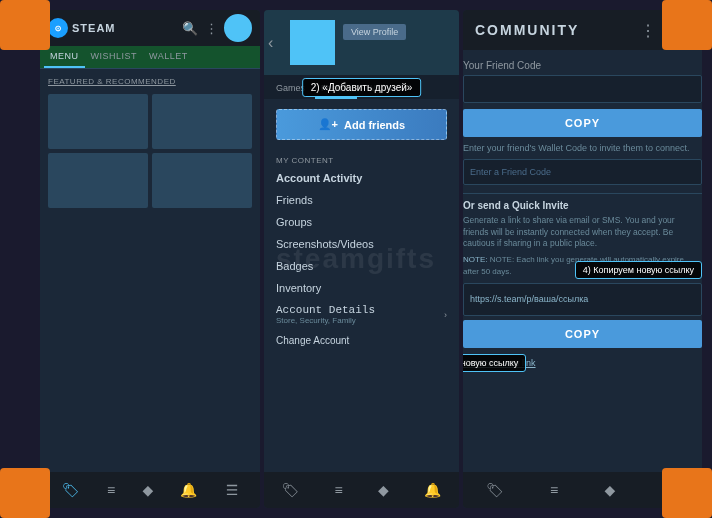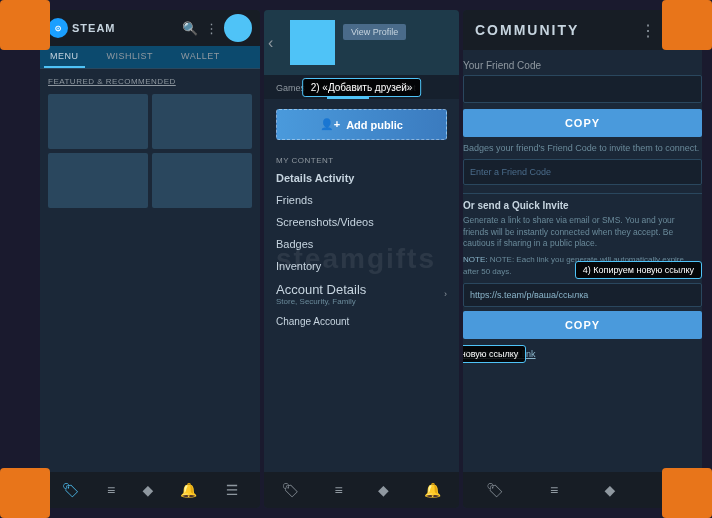--- a/index.html
+++ b/index.html
@@ -114,23 +114,23 @@
 
     .avatar-circle {
       width: 28px;
       height: 28px;
       background: #4fc3f7;
       border-radius: 50%;
       border: 2px solid #4fc3f7;
     }
 
     .nav-tabs {
-      background: #0c4a6e;
-      display: flex;
-      gap: 16px;
+      background: #14532d;
+      display: flex;
+      gap: 0;
       padding: 0 4px;
       border-bottom: 1px solid #2a475e;
     }
 
     .nav-tab {
       color: #8f98a0;
       font-size: 9px;
       padding: 5px 6px;
       cursor: pointer;
       text-transform: uppercase;
@@ -260,21 +260,21 @@
       border-radius: 3px;
       white-space: nowrap;
       border: 1px solid #4fc3f7;
       z-index: 20;
     }
 
     .profile-tabs {
       display: flex;
       background: #16202d;
       padding: 4px 6px 0;
-      gap: 16px;
+      gap: 4px;
     }
 
     .profile-tab {
       color: #8f98a0;
       font-size: 9px;
       padding: 4px 6px;
       cursor: pointer;
     }
 
     .profile-tab.active {
@@ -497,21 +497,21 @@
       align-items: center;
       gap: 6px;
       margin-top: 4px;
       position: relative;
     }
 
     .link-input {
       background: #16202d;
       border: 1px solid #2a475e;
       flex: 1;
-      height: 24px;
+      height: 33px;
       border-radius: 2px;
       font-size: 9px;
       color: #8ab4c9;
       padding: 0 6px;
       display: flex;
       align-items: center;
     }
 
     .tooltip-4 {
       position: absolute;
@@ -638,36 +638,37 @@
     <div class="add-friends-tooltip">2) «Добавить друзей»</div>
 
     <div class="profile-tabs">
       <div class="profile-tab">Games</div>
       <div class="profile-tab active">Friends</div>
       <div class="profile-tab">Wallet</div>
     </div>
 
     <button class="add-friends-btn">
       <span>👤+</span>
-      <span>Add public</span>
+      <span>Add friends</span>
     </button>
 
     <div class="my-content-label">MY CONTENT</div>
 
     <ul class="content-list">
-      <li class="content-item bold">Details Activity</li>
+      <li class="content-item bold">Account Activity</li>
       <li class="content-item">Friends</li>
+      <li class="content-item">Groups</li>
       <li class="content-item">Screenshots/Videos</li>
       <li class="content-item">Badges</li>
       <li class="content-item">Inventory</li>
     </ul>
 
     <div class="account-item">
       <div>
-        <div style="font-size:13px;color:#c6d4df;">Account Details</div>
+        <div style="font-size:11px;color:#c6d4df;font-family:Liberation Mono, monospace;">Account Details</div>
         <div class="account-sub">Store, Security, Family</div>
       </div>
       <span style="color:#8f98a0;">›</span>
     </div>
 
     <div class="account-item">
       <span style="font-size:10px;color:#c6d4df;">Change Account</span>
     </div>
 
     <div class="middle-bottom-nav">
@@ -685,21 +686,21 @@
         <span class="community-menu-icon">⋮</span>
         <div class="community-avatar"></div>
       </div>
     </div>
 
     <div class="friend-code-section">
       <div class="section-label">Your Friend Code</div>
       <div class="friend-code-input"></div>
       <div class="copy-btn">COPY</div>
 
-      <div class="helper-text" style="margin-top:6px;">Badges your friend's Friend Code to invite them to connect.</div>
+      <div class="helper-text" style="margin-top:6px;">Enter your friend's Wallet Code to invite them to connect.</div>
 
       <div class="enter-code-input" style="display:flex;align-items:center;padding:0 6px;">
         <span style="color:#4a6b8a;font-size:9px;">Enter a Friend Code</span>
       </div>
 
       <div class="divider-line"></div>
 
       <div class="quick-invite-label">Or send a Quick Invite</div>
       <div class="quick-invite-desc">Generate a link to share via email or SMS. You and your friends will be instantly connected when they accept. Be cautious if sharing in a public place.</div>
 

